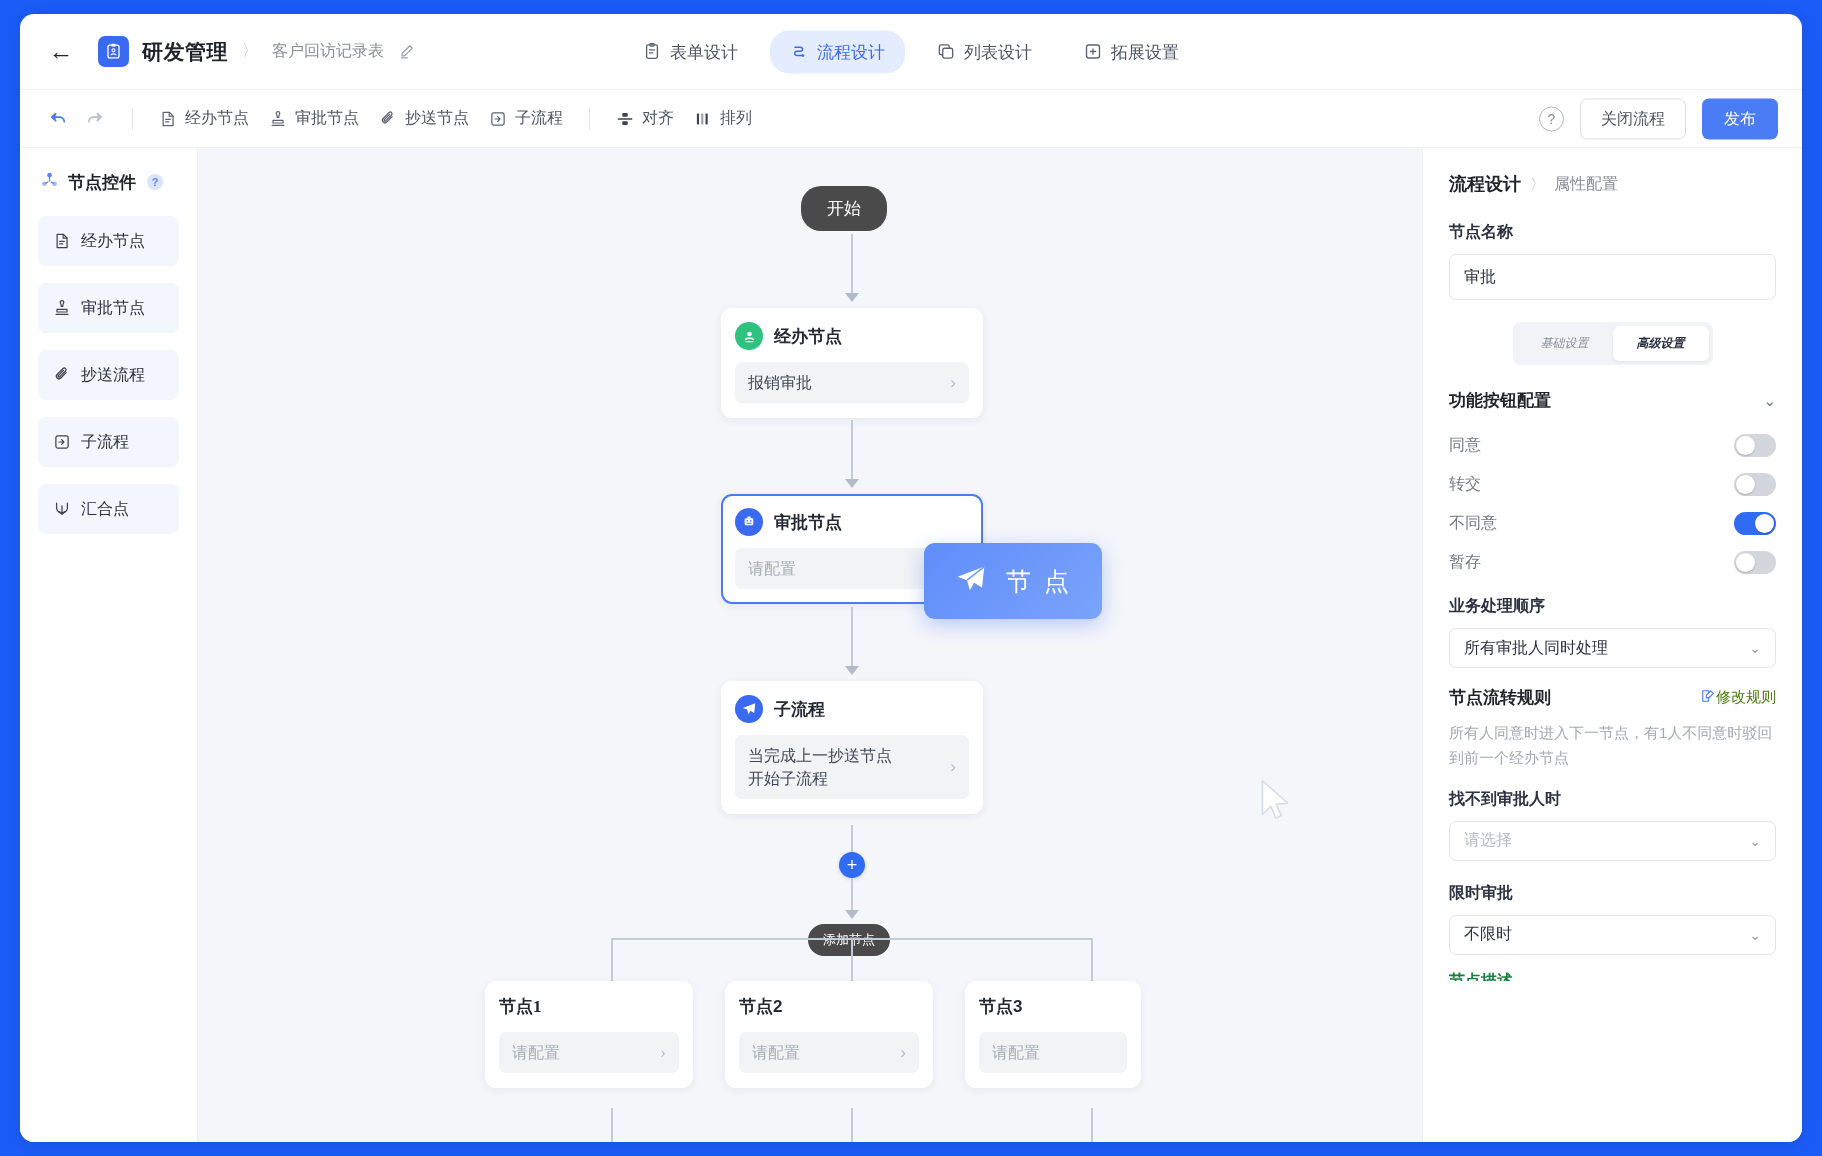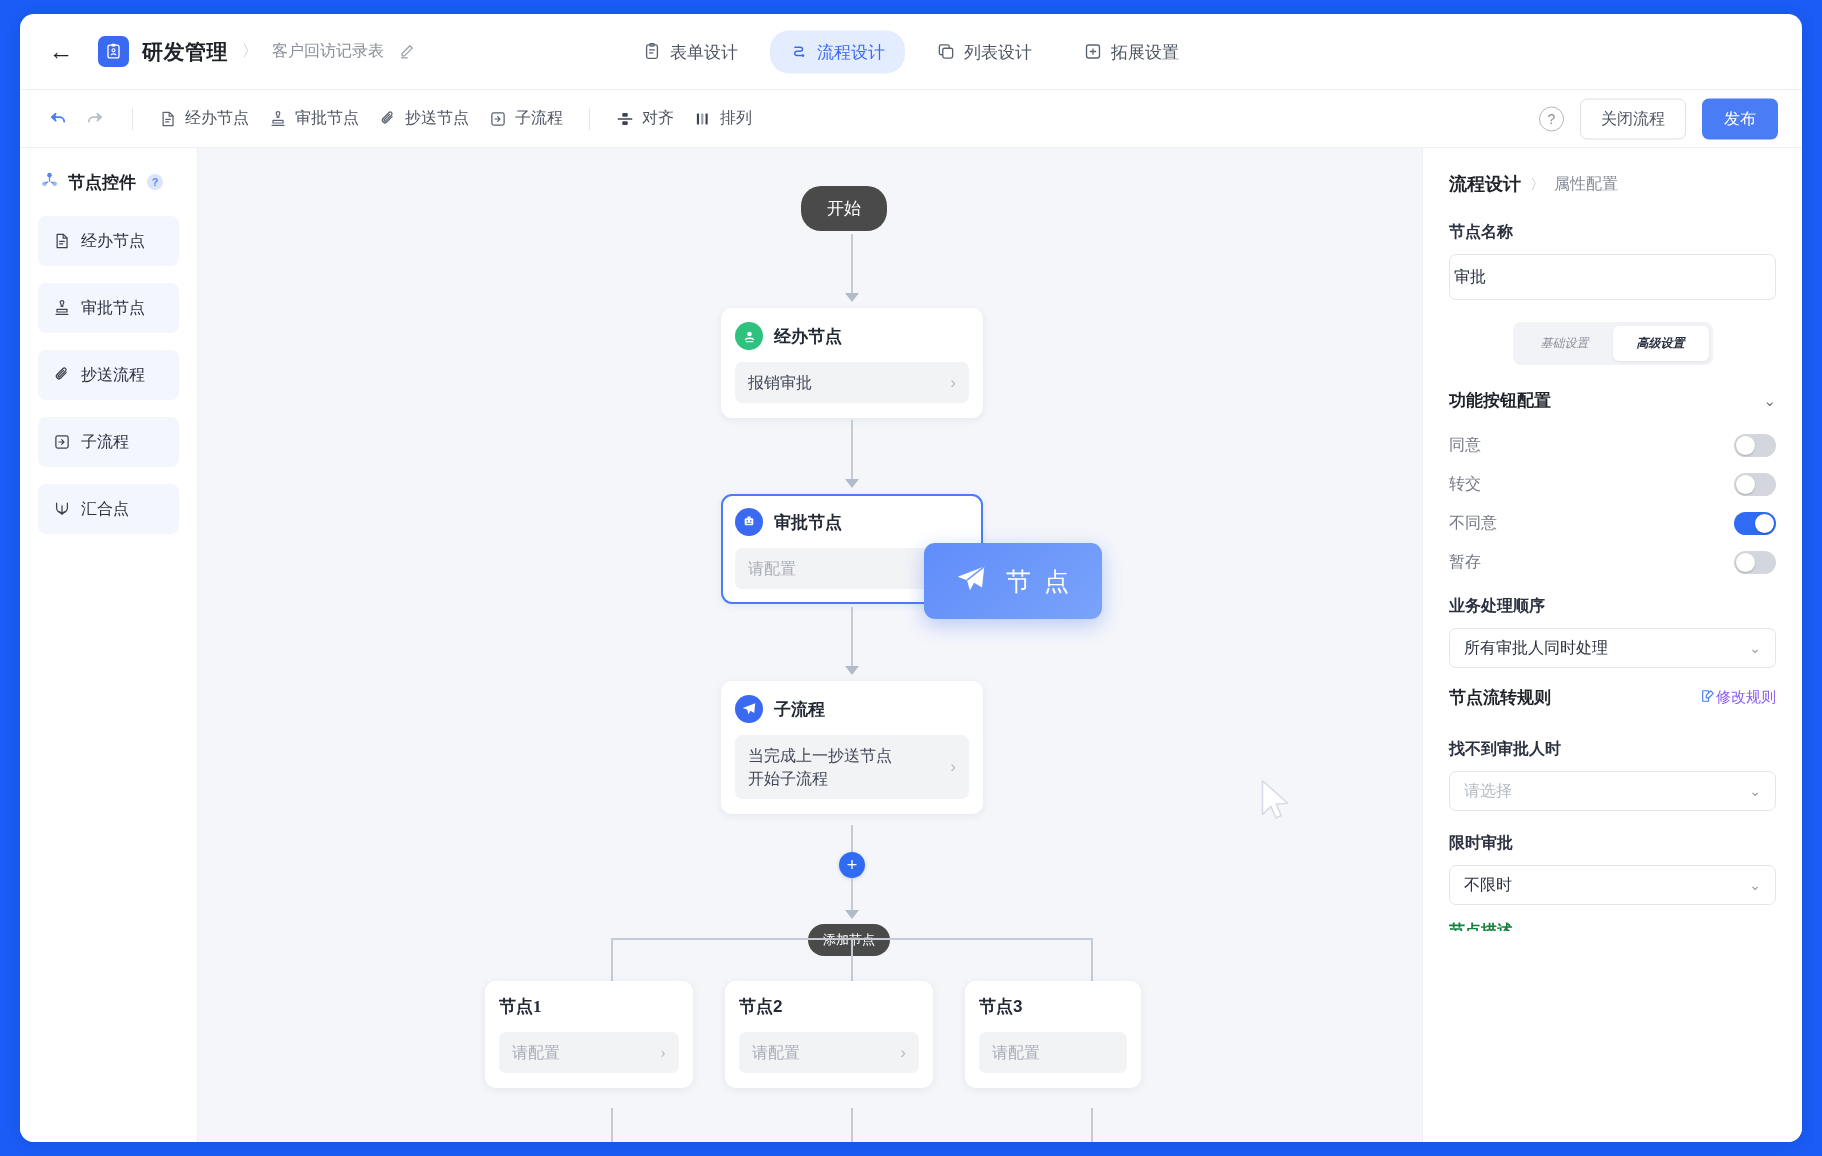--- a/index.html
+++ b/index.html
@@ -234,21 +234,21 @@
   }
   .rp-bc .a { font-size: 18px; font-weight: bold; color: #1f2329; }
   .rp-bc .s { font-size: 15px; color: #b8bec9; }
   .rp-bc .b { font-size: 16px; color: #868c96; }
   .rp-label {
     font-size: 16px; font-weight: bold; color: #2b3140; margin-bottom: 11px;
   }
   .rp-input {
     width: 100%; height: 46px;
     border: 1px solid #e2e5eb; border-radius: 7px;
-    padding: 0 4px; font-size: 16px; color: #2b3140;
+    padding: 0 14px; font-size: 16px; color: #2b3140;
     font-family: inherit; background: #fff; outline: none;
   }
   .rp-input::placeholder { color: #b6bcc6; }
   .seg-wrap {
     display: flex; justify-content: center; margin: 22px 0 24px 0;
   }
   .seg {
     display: flex; background: #f2f3f6; border-radius: 8px; padding: 4px;
   }
   .seg-btn {
@@ -283,21 +283,21 @@
     width: 100%; height: 40px;
     border: 1px solid #e2e5eb; border-radius: 7px;
     padding: 0 14px; font-size: 16px; color: #2b3140;
     display: flex; align-items: center; justify-content: space-between;
     cursor: pointer; background: #fff;
   }
   .rp-select.ph { color: #b6bcc6; }
   .rp-select .cv { color: #9aa0aa; font-size: 14px; }
   .rp-link {
     display: flex; align-items: center; 
-    color: #8b5cf6; font-size: 15px; cursor: pointer;
+    color: #4d7c0f; font-size: 15px; cursor: pointer;
   }
   .rp-desc {
     font-size: 15px; color: #a3a8b2; line-height: 1.65; margin-top: 10px;
   }
   .gap8  { height: 8px; }
   .gap14 { height: 14px; }
   .gap18 { height: 18px; }
   .cut-text {
     font-size: 16px; font-weight: bold; color: #15803d;
     margin-top: 16px; height: 10px; overflow: hidden;
@@ -659,20 +659,21 @@
         <span class="rp-link">
           <span>
             <svg width="16" height="16" viewBox="0 0 20 20" fill="none">
               <path d="M3.4 3.4h7.2v13.2H3.4z" stroke="#4a7cf5" stroke-width="1.4" stroke-linejoin="round"></path>
               <path d="M13.4 3.6l3.2 3.2-5.4 5.4-3.4.2.2-3.4 5.4-5.4z" stroke="#4a7cf5" stroke-width="1.4" stroke-linejoin="round" fill="#fff"></path>
             </svg>
           </span>
           <span>修改规则</span>
         </span>
       </div>
+      <div class="rp-desc">所有人同意时进入下一节点，有1人不同意时驳回到前一个经办节点</div>
 
       <div class="gap18"></div>
       <div class="rp-label">找不到审批人时</div>
       <div class="rp-select ph">
         <span>请选择</span>
         <span class="cv">⌄</span>
       </div>
 
       <div class="gap14"></div>
 

